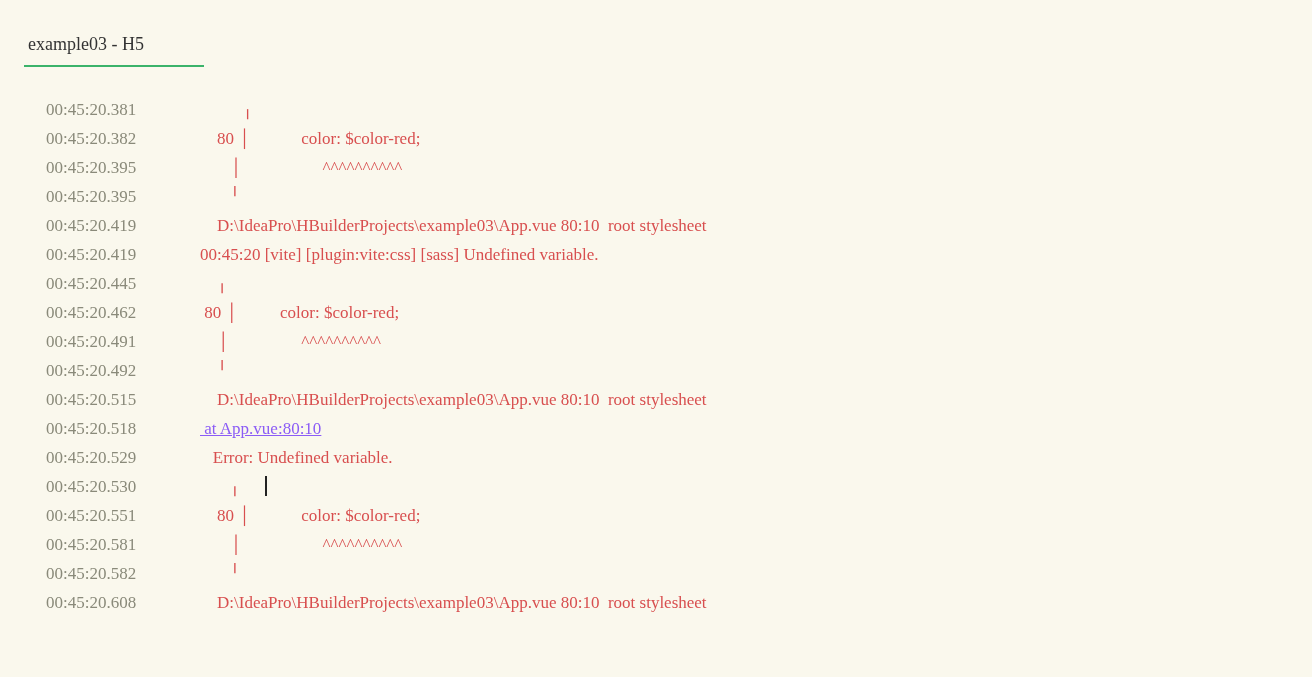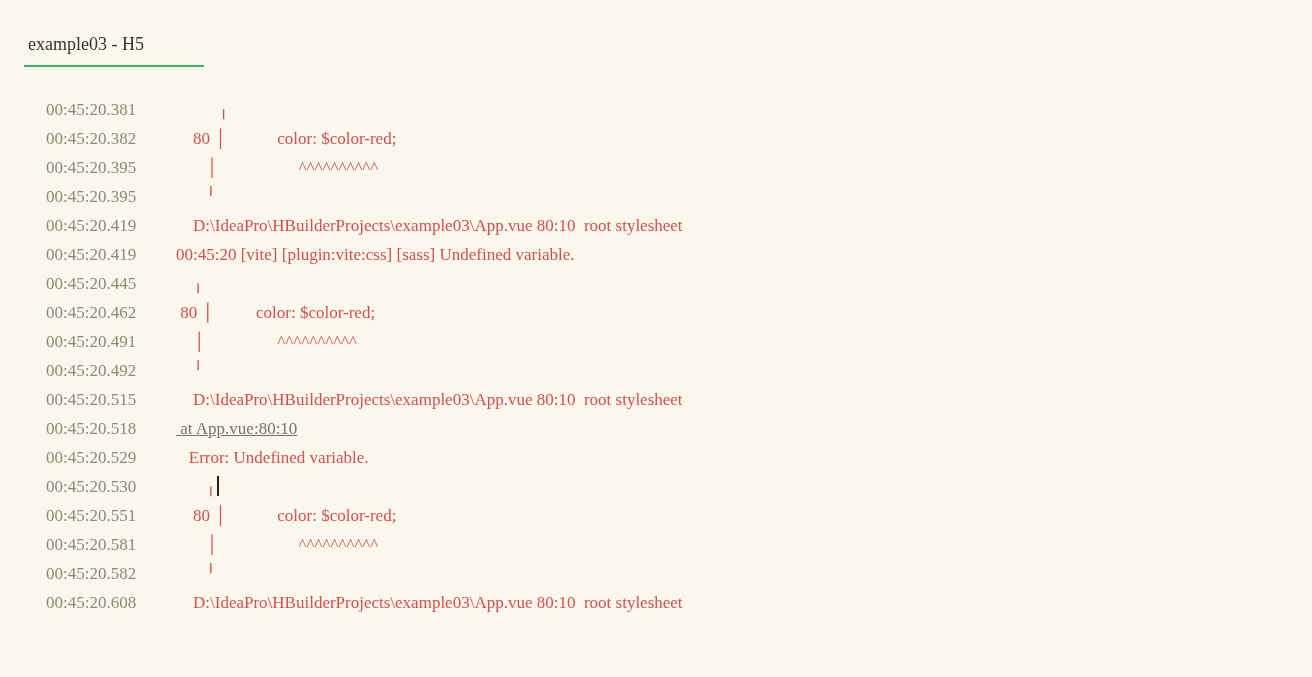--- a/index.html
+++ b/index.html
@@ -21,24 +21,24 @@
     padding: 6px 4px 10px 4px;
     display: inline-block;
     border-bottom: 2px solid #3bb36a;
     min-width: 180px;
   }
   .console {
     padding: 28px 0 0 46px;
     line-height: 29px;
     white-space: pre;
   }
-  .line { display: flex; }
+  .line { display: flex; gap: 24px; }
   .ts { color: #8a8a7a; width: 130px; flex-shrink: 0; }
   .msg { color: #d84f4f; }
-  .link { color: #737373; text-decoration: underline; cursor: pointer; }
+  .link { color: #8b5cf6; text-decoration: underline; cursor: pointer; }
   .cursor {
     display: inline-block;
     width: 2px;
     height: 20px;
     background: #222;
     position: relative;
     top: 4px;
     margin-left: 1px;
   }
 </style>

